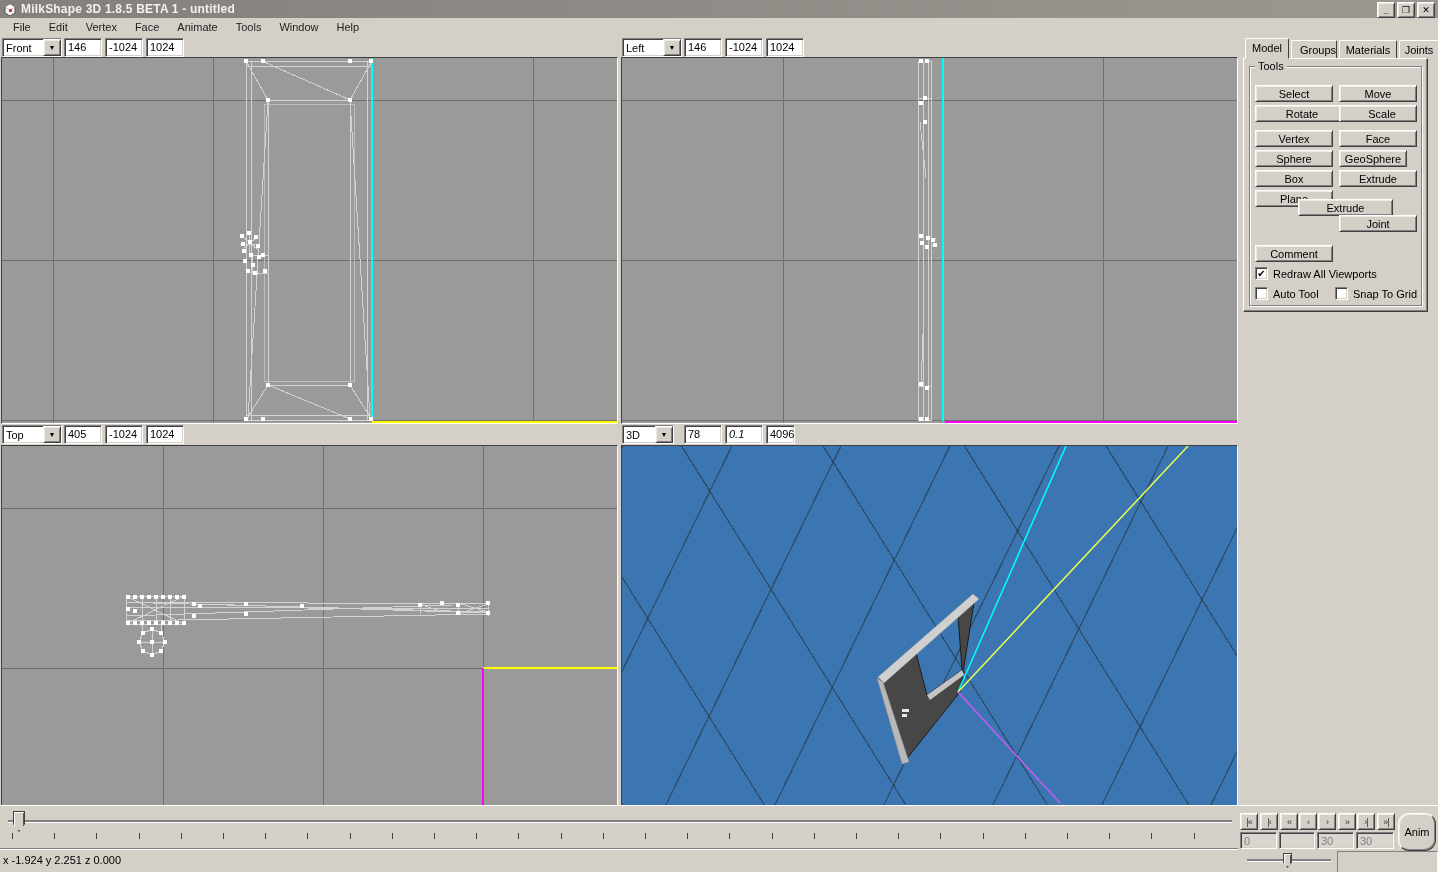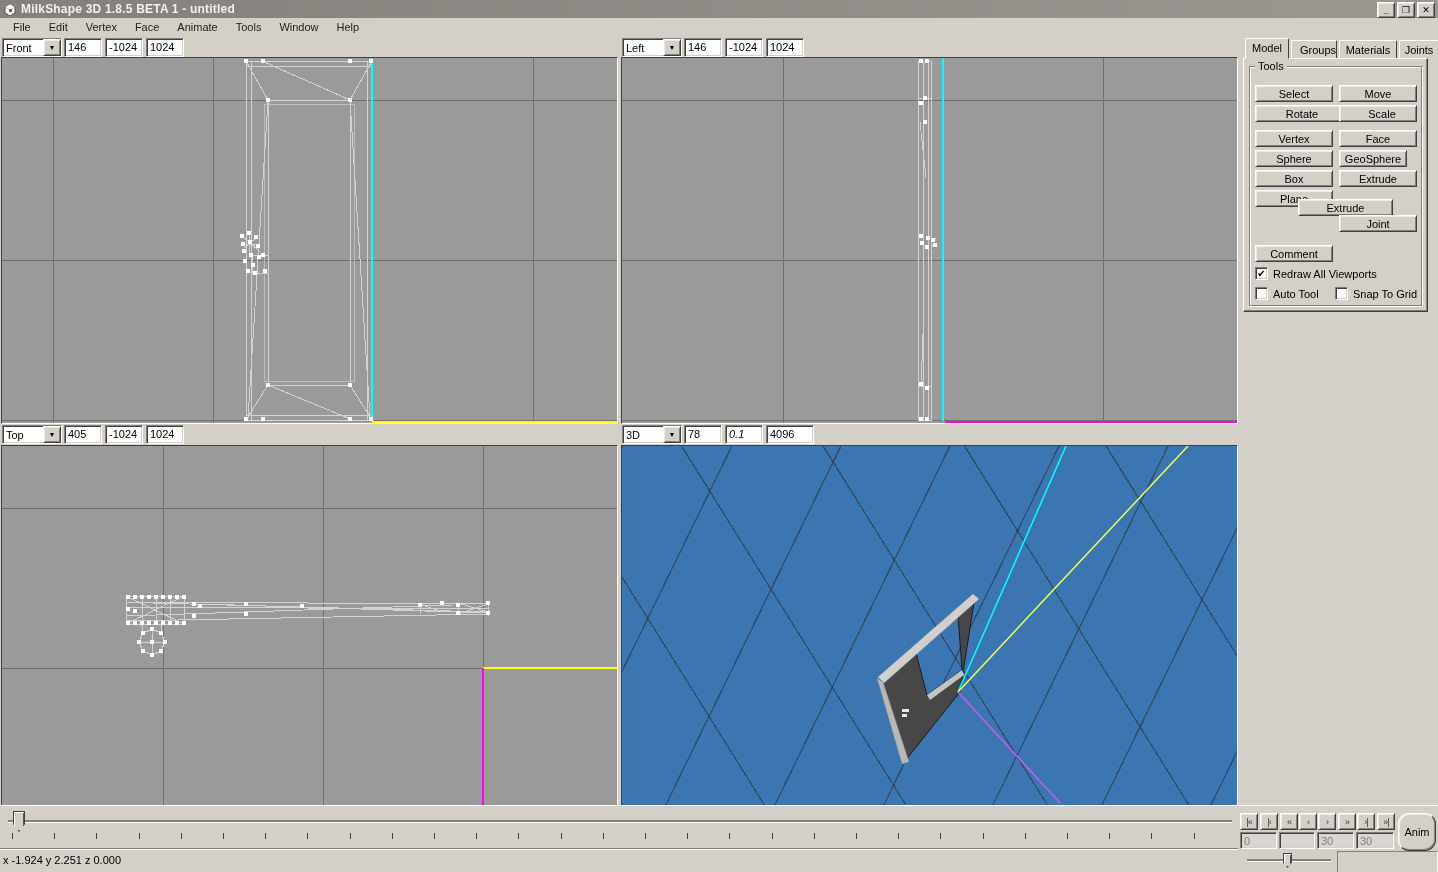--- a/index.html
+++ b/index.html
@@ -195,27 +195,27 @@
 </div>
 
 <div class="abs combo sunken" style="left:2px;top:425px;width:60px;">
   <span class="val">Top</span>
   <span class="arrow raised">▼</span>
 </div>
 <div class="abs numfield sunken" style="left:64px;top:425px;width:38px;">405</div>
 <div class="abs numfield sunken" style="left:105px;top:425px;width:38px;">-1024</div>
 <div class="abs numfield sunken" style="left:146px;top:425px;width:38px;">1024</div>
 
-<div class="abs combo sunken" style="left:622px;top:425px;width:60px;">
+<div class="abs combo sunken" style="left:622px;top:425px;width:52px;">
   <span class="val">3D</span>
   <span class="arrow raised">▼</span>
 </div>
 <div class="abs numfield sunken" style="left:684px;top:425px;width:38px;">78</div>
 <div class="abs numfield sunken" style="left:725px;top:425px;width:38px;font-style:italic;">0.1</div>
-<div class="abs numfield sunken" style="left:766px;top:425px;width:48px;">4096</div>
+<div class="abs numfield sunken" style="left:766px;top:425px;width:29px;">4096</div>
 
 <div class="abs vp" style="left:1px;top:445px;width:617px;height:361px;">
 <svg id="svg-top" width="615" height="359" style="background:#9a9a9a" shape-rendering="crispEdges">
   <g stroke="#6f6f6f" stroke-width="1">
     <line x1="161" y1="0" x2="161" y2="359"></line>
         <line x1="321" y1="0" x2="321" y2="359"></line>
         <line x1="481" y1="0" x2="481" y2="359"></line>
     <line x1="0" y1="62" x2="615" y2="62"></line>
         <line x1="0" y1="222" x2="615" y2="222"></line>
   </g>

